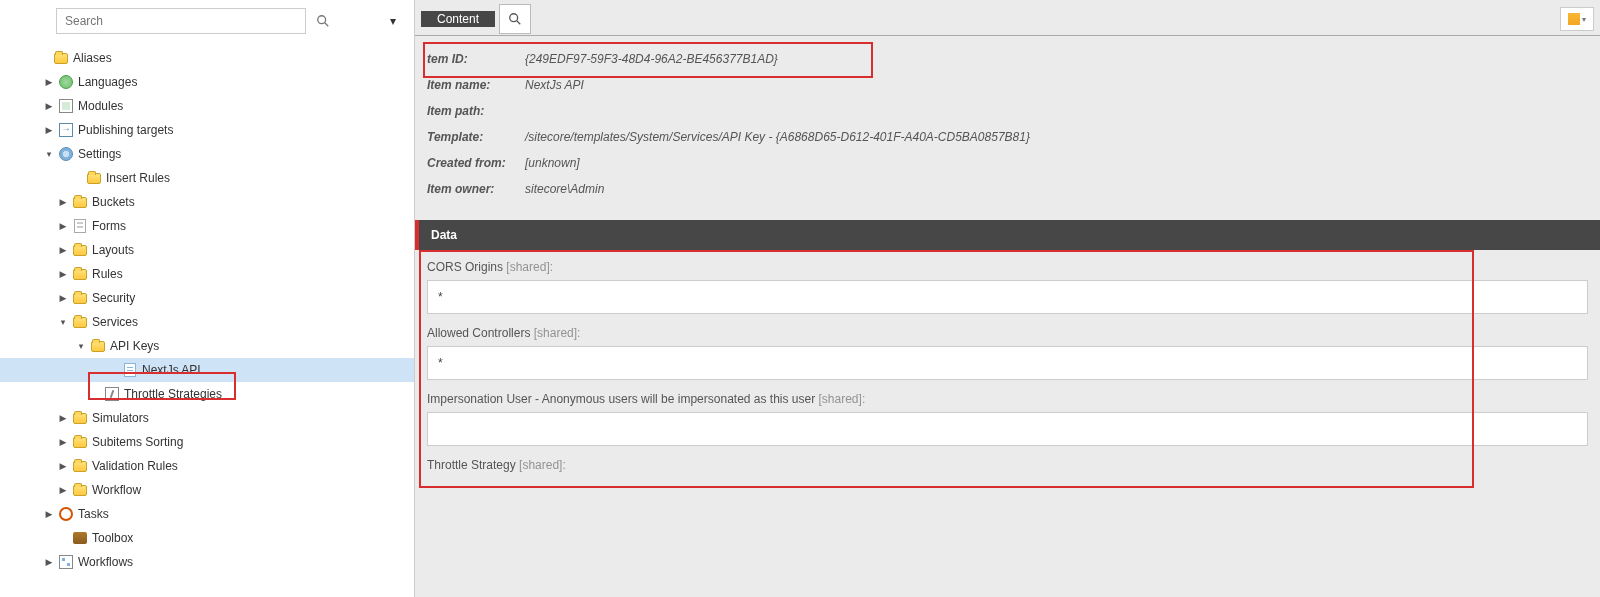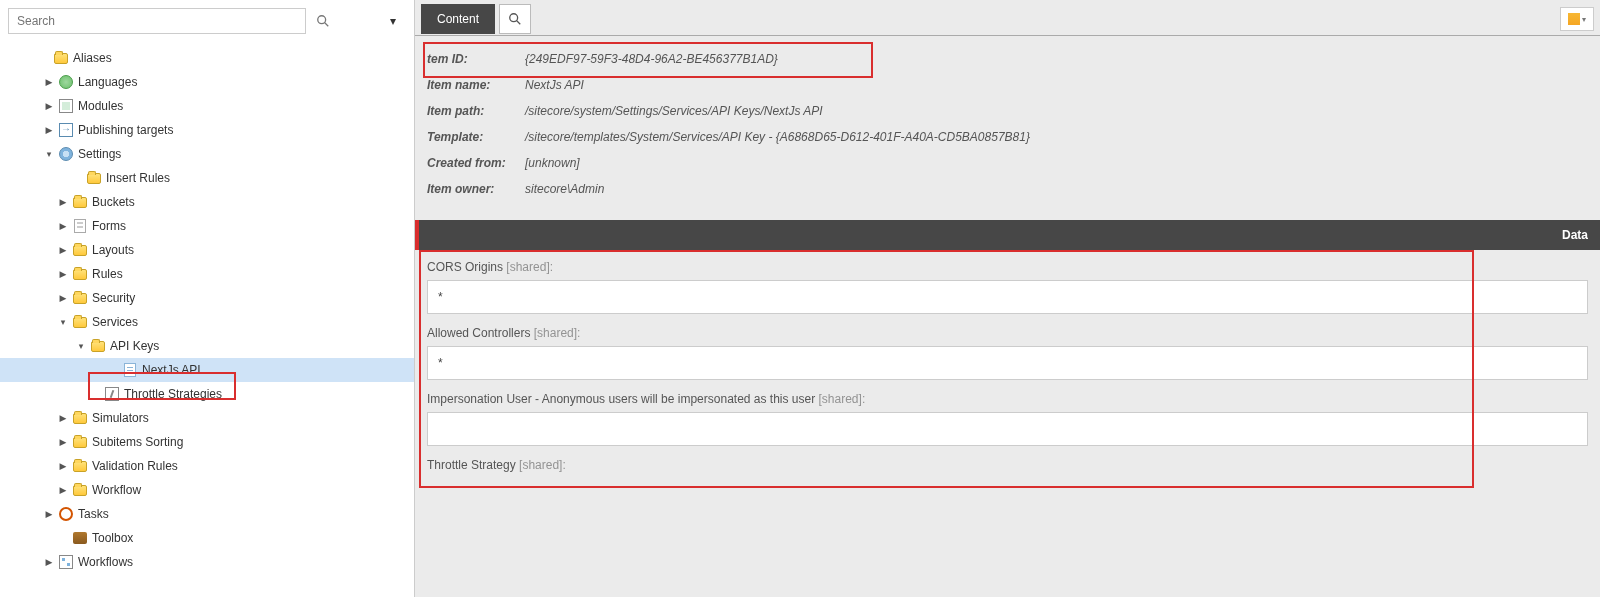--- a/index.html
+++ b/index.html
@@ -1,19 +1,19 @@
 <!DOCTYPE html>
 <html><head>
 <meta charset="utf-8">
 <style>
 * { box-sizing: border-box; margin: 0; padding: 0; }
 body { font-family: "Segoe UI", Arial, sans-serif; font-size: 12px; color: #333; background: #fff; overflow: hidden; }
 .app { display: flex; height: 597px; width: 1600px; }
 .left-panel { width: 415px; display: flex; flex-direction: column; border-right: 1px solid #ccc; }
-.search-bar { display: flex; align-items: center; padding: 8px; gap: 4px; }
+.search-bar { display: flex; align-items: center; padding: 8px; gap: 4px; margin-left: 48px; }
 .search-input { flex: 1; height: 26px; border: 1px solid #ccc; padding: 0 8px; font-size: 12px; color: #888; }
 .search-icon-btn { width: 26px; height: 26px; display: flex; align-items: center; justify-content: center; color: #777; cursor: pointer; }
 .dropdown-arrow { width: 26px; height: 26px; display: flex; align-items: center; justify-content: center; margin-left: 40px; cursor: pointer; }
 .tree-wrap { flex: 1; overflow-y: auto; padding-top: 4px; position: relative; }
 .tree-node { display: flex; align-items: center; height: 24px; cursor: pointer; white-space: nowrap; }
 .tri { width: 10px; display: inline-flex; justify-content: center; color: #555; font-size: 9px; }
 .tri.blank { color: transparent; }
 .node-icon { width: 16px; height: 16px; margin: 0 4px; display: inline-flex; align-items: center; justify-content: center; }
 .folder { width: 14px; height: 11px; background: linear-gradient(#ffe27a,#ffc93c); border: 1px solid #c9a227; border-radius: 2px; position: relative; }
 .folder::before { content: ""; position: absolute; top: -3px; left: 0; width: 6px; height: 3px; background: #ffd75e; border: 1px solid #c9a227; border-bottom: none; border-radius: 2px 2px 0 0; }
@@ -33,33 +33,33 @@
 .mod-icon { width: 14px; height: 14px; border: 1px solid #888; background: #fff; position: relative; }
 .mod-icon::after { content: ""; position: absolute; inset: 2px; background: #d4edda; }
 .fixed-icon { width: 14px; height: 14px; border: 1px solid #888; background: #fff; position: relative; }
 .fixed-icon::after { content: ""; position: absolute; top: 2px; left: 5px; width: 2px; height: 8px; background: #888; transform: rotate(20deg); }
 .node-label { color: #333; }
 .node-selected { background: #cfe3f7; }
 .red-box { position: absolute; border: 2px solid #d92e2e; pointer-events: none; }
 
 .right-panel { flex: 1; display: flex; flex-direction: column; background: #ebebeb; }
 .top-tabs { display: flex; align-items: center; height: 36px; padding: 3px 6px 0 6px; gap: 4px; border-bottom: 1px solid #aaa; position: relative; background: #ebebeb; }
-.tab { background: #474747; color: #fff; height: 30px; padding: 0 16px; display: flex; align-items: center; font-size: 12px; cursor: pointer; }
+.tab { background: #474747; color: #fff; height: 16px; padding: 0 16px; display: flex; align-items: center; font-size: 12px; cursor: pointer; }
 .tab-search { background: #fff; border: 1px solid #bbb; width: 32px; height: 30px; display: flex; align-items: center; justify-content: center; cursor: pointer; color: #555; }
 .top-right-btn { margin-left: auto; background: #fff; border: 1px solid #ccc; width: 34px; height: 24px; display: flex; align-items: center; justify-content: center; cursor: pointer; gap: 2px; }
 .flag-square { width: 12px; height: 12px; background: linear-gradient(#f7b733,#f5a623); }
 .mini-arrow { font-size: 8px; color: #777; }
 
 .content-scroll { flex: 1; overflow-y: auto; position: relative; }
 .quick-info { padding: 10px 12px 18px 12px; position: relative; background: #ebebeb; font-style: italic; }
 .qi-row { display: flex; padding: 6px 0; color: #555; font-size: 12px; }
 .qi-label { width: 98px; font-weight: 600; color: #555; }
 .qi-val { color: #555; }
 
-.section-head { background: #474747; color: #fff; font-weight: 700; padding: 8px 12px; border-left: 4px solid #d92e2e; font-size: 12px; text-align: right; }
+.section-head { background: #474747; color: #fff; font-weight: 700; padding: 8px 12px; border-left: 4px solid #d92e2e; font-size: 12px; }
 .fields { padding: 10px 12px 20px 12px; background: #ebebeb; position: relative; }
 .field { margin-bottom: 12px; }
 .fld-label { color: #555; font-size: 12px; margin-bottom: 6px; }
 .shared { color: #939393; }
 .fld-input { width: 100%; height: 34px; background: #fff; border: 1px solid #ccc; padding: 0 10px; font-size: 12px; color: #444; }
 
 .svg-mag { width: 14px; height: 14px; }
 
 ::-webkit-scrollbar { width: 16px; }
 ::-webkit-scrollbar-track { background: #f0f0f0; }
@@ -261,21 +261,20 @@
         <div class="qi-row">
           <div class="qi-label">tem ID:</div>
           <div class="qi-val">{249EDF97-59F3-48D4-96A2-BE456377B1AD}</div>
         </div>
         <div class="qi-row">
           <div class="qi-label">Item name:</div>
           <div class="qi-val">NextJs API</div>
         </div>
         <div class="qi-row">
           <div class="qi-label">Item path:</div>
-          <div class="qi-val">/sitecore/system/Settings/Services/API Keys/NextJs API</div>
         </div>
         <div class="qi-row">
           <div class="qi-label">Template:</div>
           <div class="qi-val">/sitecore/templates/System/Services/API Key - {A6868D65-D612-401F-A40A-CD5BA0857B81}</div>
         </div>
         <div class="qi-row">
           <div class="qi-label">Created from:</div>
           <div class="qi-val">[unknown]</div>
         </div>
         <div class="qi-row">

